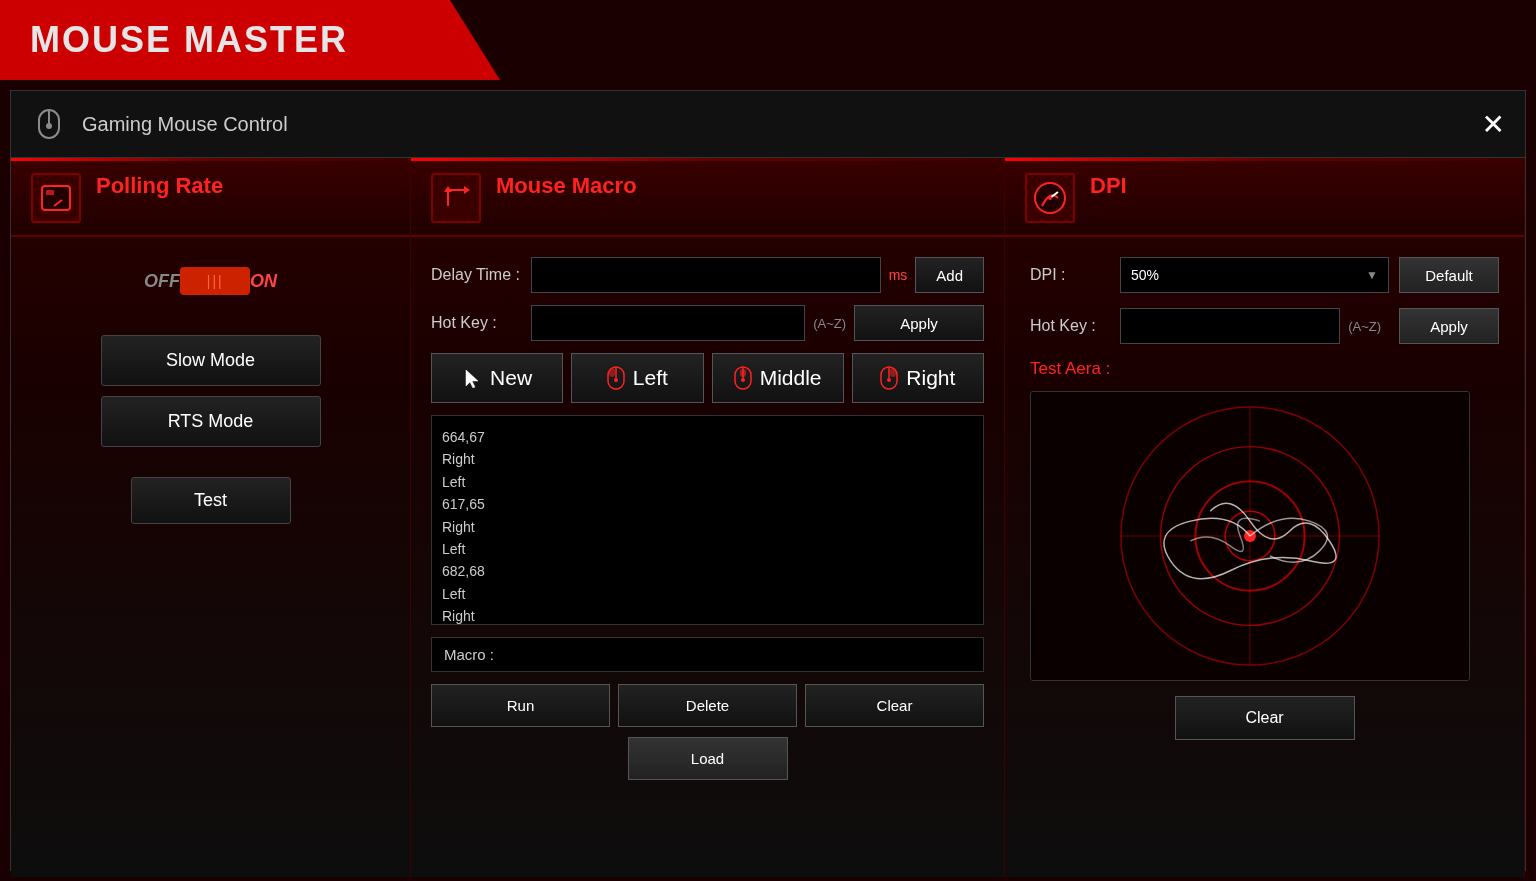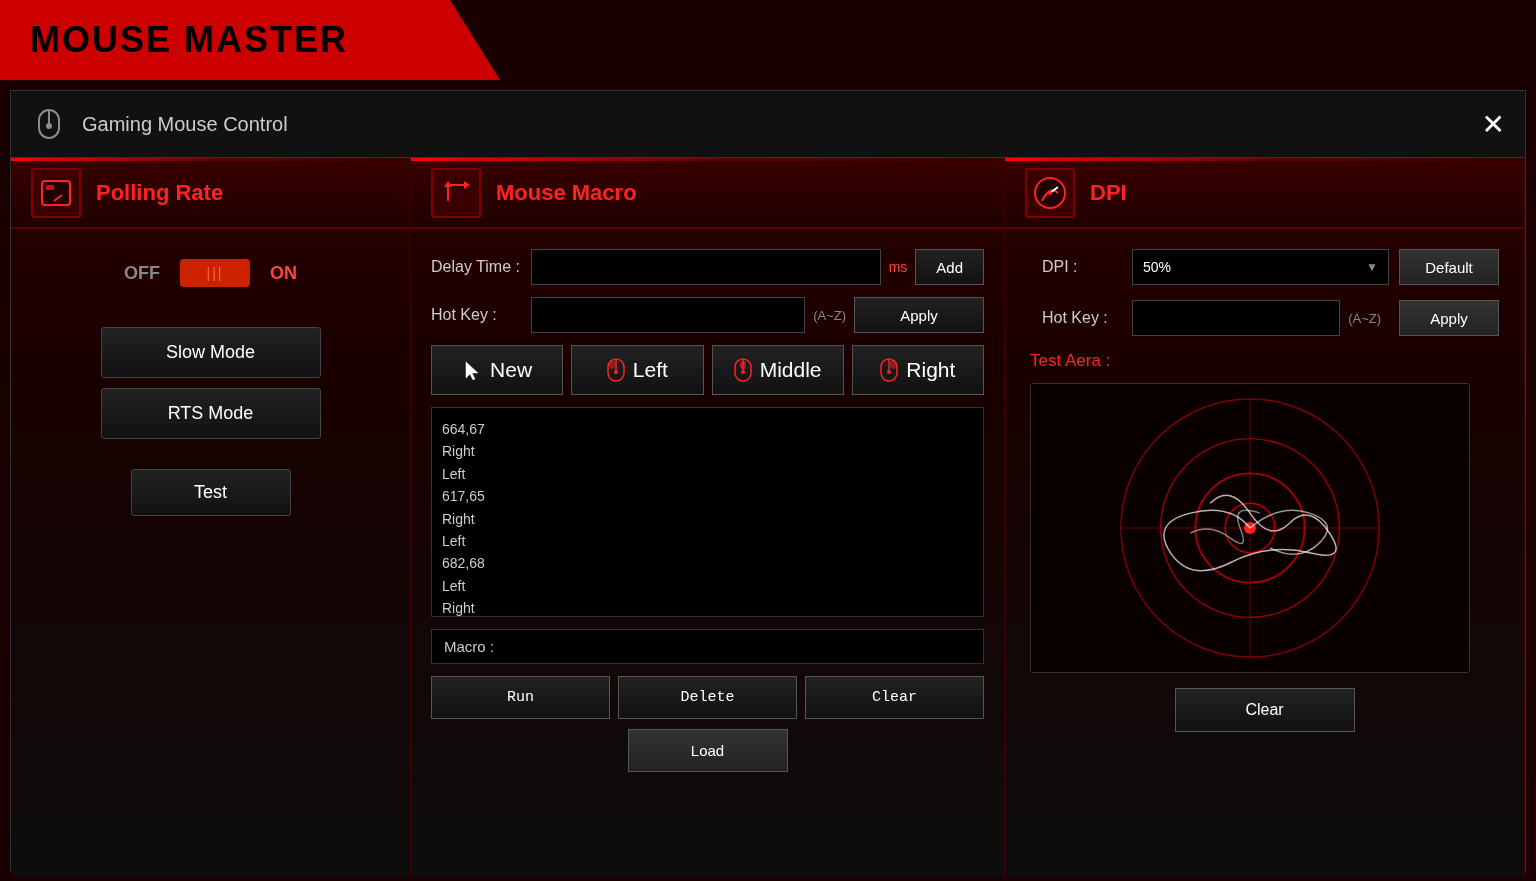--- a/index.html
+++ b/index.html
@@ -19,21 +19,21 @@
       width: 500px;
       height: 80px;
       display: flex;
       align-items: center;
       padding-left: 30px;
       position: absolute;
       top: 0; left: 0;
       z-index: 10;
     }
     .header-banner h1 {
-      color: #000000;
+      color: #e5e5e5;
       font-size: 36px;
       font-weight: bold;
       letter-spacing: 2px;
     }
 
     
     .main-window {
       position: absolute;
       top: 90px;
       left: 10px;
@@ -85,25 +85,25 @@
       position: relative;
       overflow: hidden;
     }
     .panel-left { width: 400px; flex-shrink: 0; }
     .panel-middle { flex: 1; border-right: 1px solid #400000; }
     .panel-right { width: 520px; flex-shrink: 0; }
 
     
     .panel-header {
       display: flex;
-      align-items: center;
+      align-items: flex-start;
       padding: 15px 20px;
       background: linear-gradient(180deg, #3a0000 0%, #200000 100%);
       border-bottom: 2px solid #600000;
-      height: 71px;
+      height: 79px;
     }
     .panel-header-icon {
       width: 50px;
       height: 50px;
       background: #3a0000;
       border: 2px solid #800000;
       display: flex;
       align-items: center;
       justify-content: center;
       margin-right: 15px;
@@ -116,22 +116,22 @@
     }
 
     
     .polling-content {
       padding: 30px 20px;
     }
     .toggle-row {
       display: flex;
       align-items: center;
       justify-content: center;
-      gap: 20px;
       margin-bottom: 40px;
+      font-style: italic;
     }
     .toggle-label {
       color: #888;
       font-size: 18px;
       font-weight: bold;
     }
     .toggle-label.on { color: #ff4444; }
     .toggle-switch {
       width: 70px;
       height: 28px;
@@ -272,21 +272,20 @@
       margin-bottom: 10px;
     }
     .action-btn {
       flex: 1;
       padding: 12px;
       background: linear-gradient(180deg, #222 0%, #111 100%);
       border: 1px solid #555;
       color: white;
       font-size: 15px;
       cursor: pointer;
-      font-family: Liberation Mono, monospace;
     }
 
     
     .load-save-btns {
       display: flex;
       gap: 24px;
       justify-content: center;
     }
     .load-save-btn {
       width: 160px;
@@ -305,21 +304,20 @@
     }
     .dpi-row {
       display: flex;
       align-items: center;
       margin-bottom: 15px;
     }
     .dpi-label {
       color: #ccc;
       font-size: 16px;
       min-width: 90px;
-      margin-left: 12px;
     }
     .dpi-value {
       flex: 1;
       background: #000;
       border: 1px solid #444;
       color: white;
       padding: 6px 10px;
       font-size: 14px;
       height: 36px;
       display: flex;

